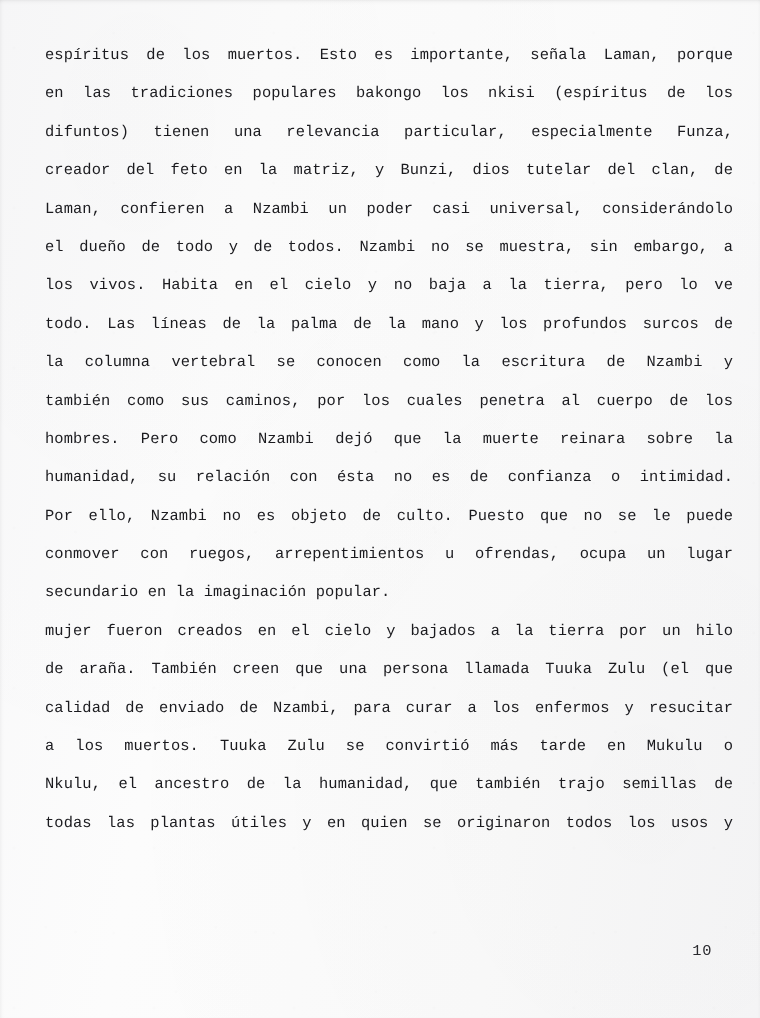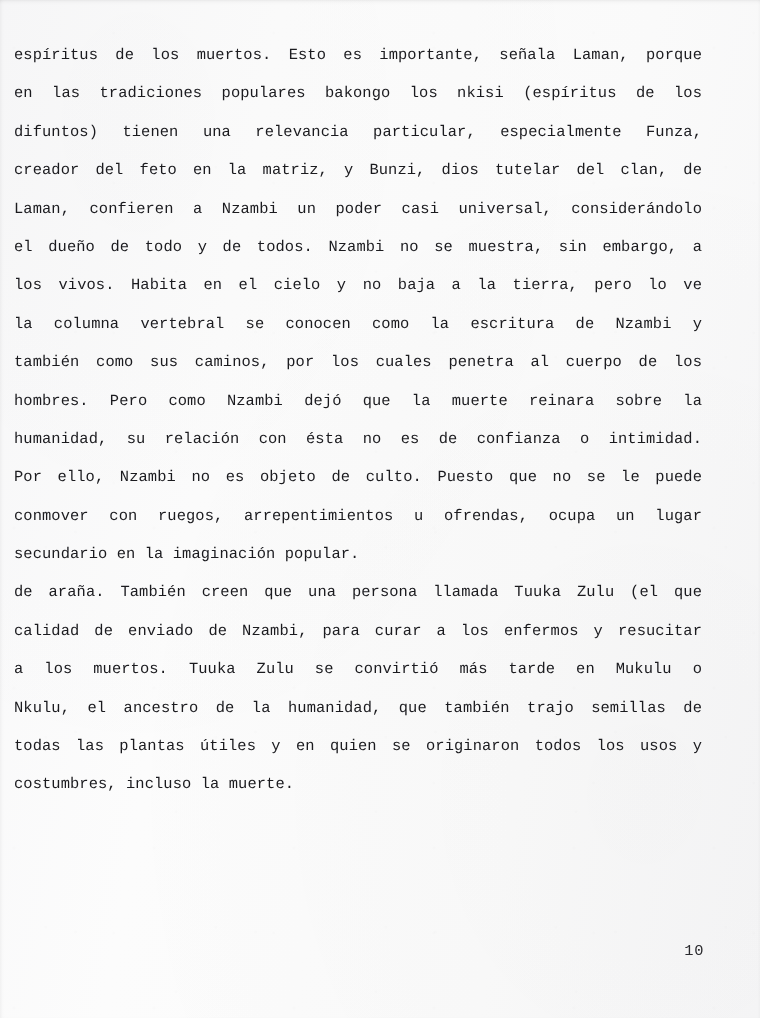--- a/index.html
+++ b/index.html
@@ -47,21 +47,21 @@
     inset: 0;
     pointer-events: none;
     box-shadow:
       inset 0 3px 6px -5px rgba(0,0,0,0.22),
       inset 3px 0 7px -6px rgba(0,0,0,0.16),
       inset -2px 0 6px -6px rgba(0,0,0,0.10);
   }
 
   .body-text {
     position: absolute;
-    left: 14px;
+    left: 45px;
     top: 36px;
     width: 688px;
   }
 
   .line {
     position: relative;
     height: 38.4px;
     line-height: 38.4px;
     font-size: 15.4px;
     letter-spacing: 0.1px;
@@ -81,21 +81,21 @@
     white-space: normal;
   }
   .line.last > span {
     text-align: center;
     text-align-last: left;
     white-space: pre;
   }
 
   .page-number {
     position: absolute;
-    right: 56px;
+    right: 48px;
     bottom: 58px;
     font-size: 15.4px;
     color: #2a2a2e;
     letter-spacing: 0.6px;
   }
 </style>
 </head>
 <body>
 
 <div class="page">
@@ -103,35 +103,36 @@
   <div class="body-text">
 
     <div>
       <div class="line justify"><span>espíritus de los muertos.  Esto es importante, señala Laman, porque</span></div>
       <div class="line justify"><span>en las tradiciones populares bakongo los nkisi (espíritus de los</span></div>
       <div class="line justify"><span>difuntos) tienen una relevancia particular, especialmente Funza,</span></div>
       <div class="line justify"><span>creador del feto en la matriz, y Bunzi, dios tutelar del clan, de</span></div>
       <div class="line justify"><span>Laman, confieren a Nzambi un poder casi universal, considerándolo</span></div>
       <div class="line justify"><span>el dueño de todo y de todos.  Nzambi no se muestra, sin embargo, a</span></div>
       <div class="line justify"><span>los vivos.  Habita en el cielo y no baja a la tierra, pero lo ve</span></div>
+      <div class="line justify"><span>todo.  Las líneas de la palma de la mano y los profundos surcos de</span></div>
       <div class="line justify"><span>la columna vertebral se conocen como la escritura de Nzambi y</span></div>
       <div class="line justify"><span>también como sus caminos, por los cuales penetra al cuerpo de los</span></div>
       <div class="line justify"><span>hombres.  Pero como Nzambi dejó que la muerte reinara sobre la</span></div>
       <div class="line justify"><span>humanidad, su relación con ésta no es de confianza o intimidad.</span></div>
       <div class="line justify"><span>Por ello, Nzambi no es objeto de culto.  Puesto que no se le puede</span></div>
       <div class="line justify"><span>conmover con ruegos, arrepentimientos u ofrendas, ocupa un lugar</span></div>
       <div class="line last"><span>secundario en la imaginación popular.</span></div>
     </div>
 
     <div>
+      <div class="line justify"><span>mujer fueron creados en el cielo y bajados a la tierra por un hilo</span></div>
       <div class="line justify"><span>de araña.  También creen que una persona llamada Tuuka Zulu (el que</span></div>
       <div class="line justify"><span>calidad de enviado de Nzambi, para curar a los enfermos y resucitar</span></div>
       <div class="line justify"><span>a los muertos.  Tuuka Zulu se convirtió más tarde en Mukulu o</span></div>
       <div class="line justify"><span>Nkulu, el ancestro de la humanidad, que también trajo semillas de</span></div>
       <div class="line justify"><span>todas las plantas útiles y en quien se originaron todos los usos y</span></div>
-      <div class="line last"><span>costumbres, incluso la muerte.</span></div>
     </div>
 
   </div>
 
   <div class="page-number">10</div>
 
 </div>
 
 </body></html>

